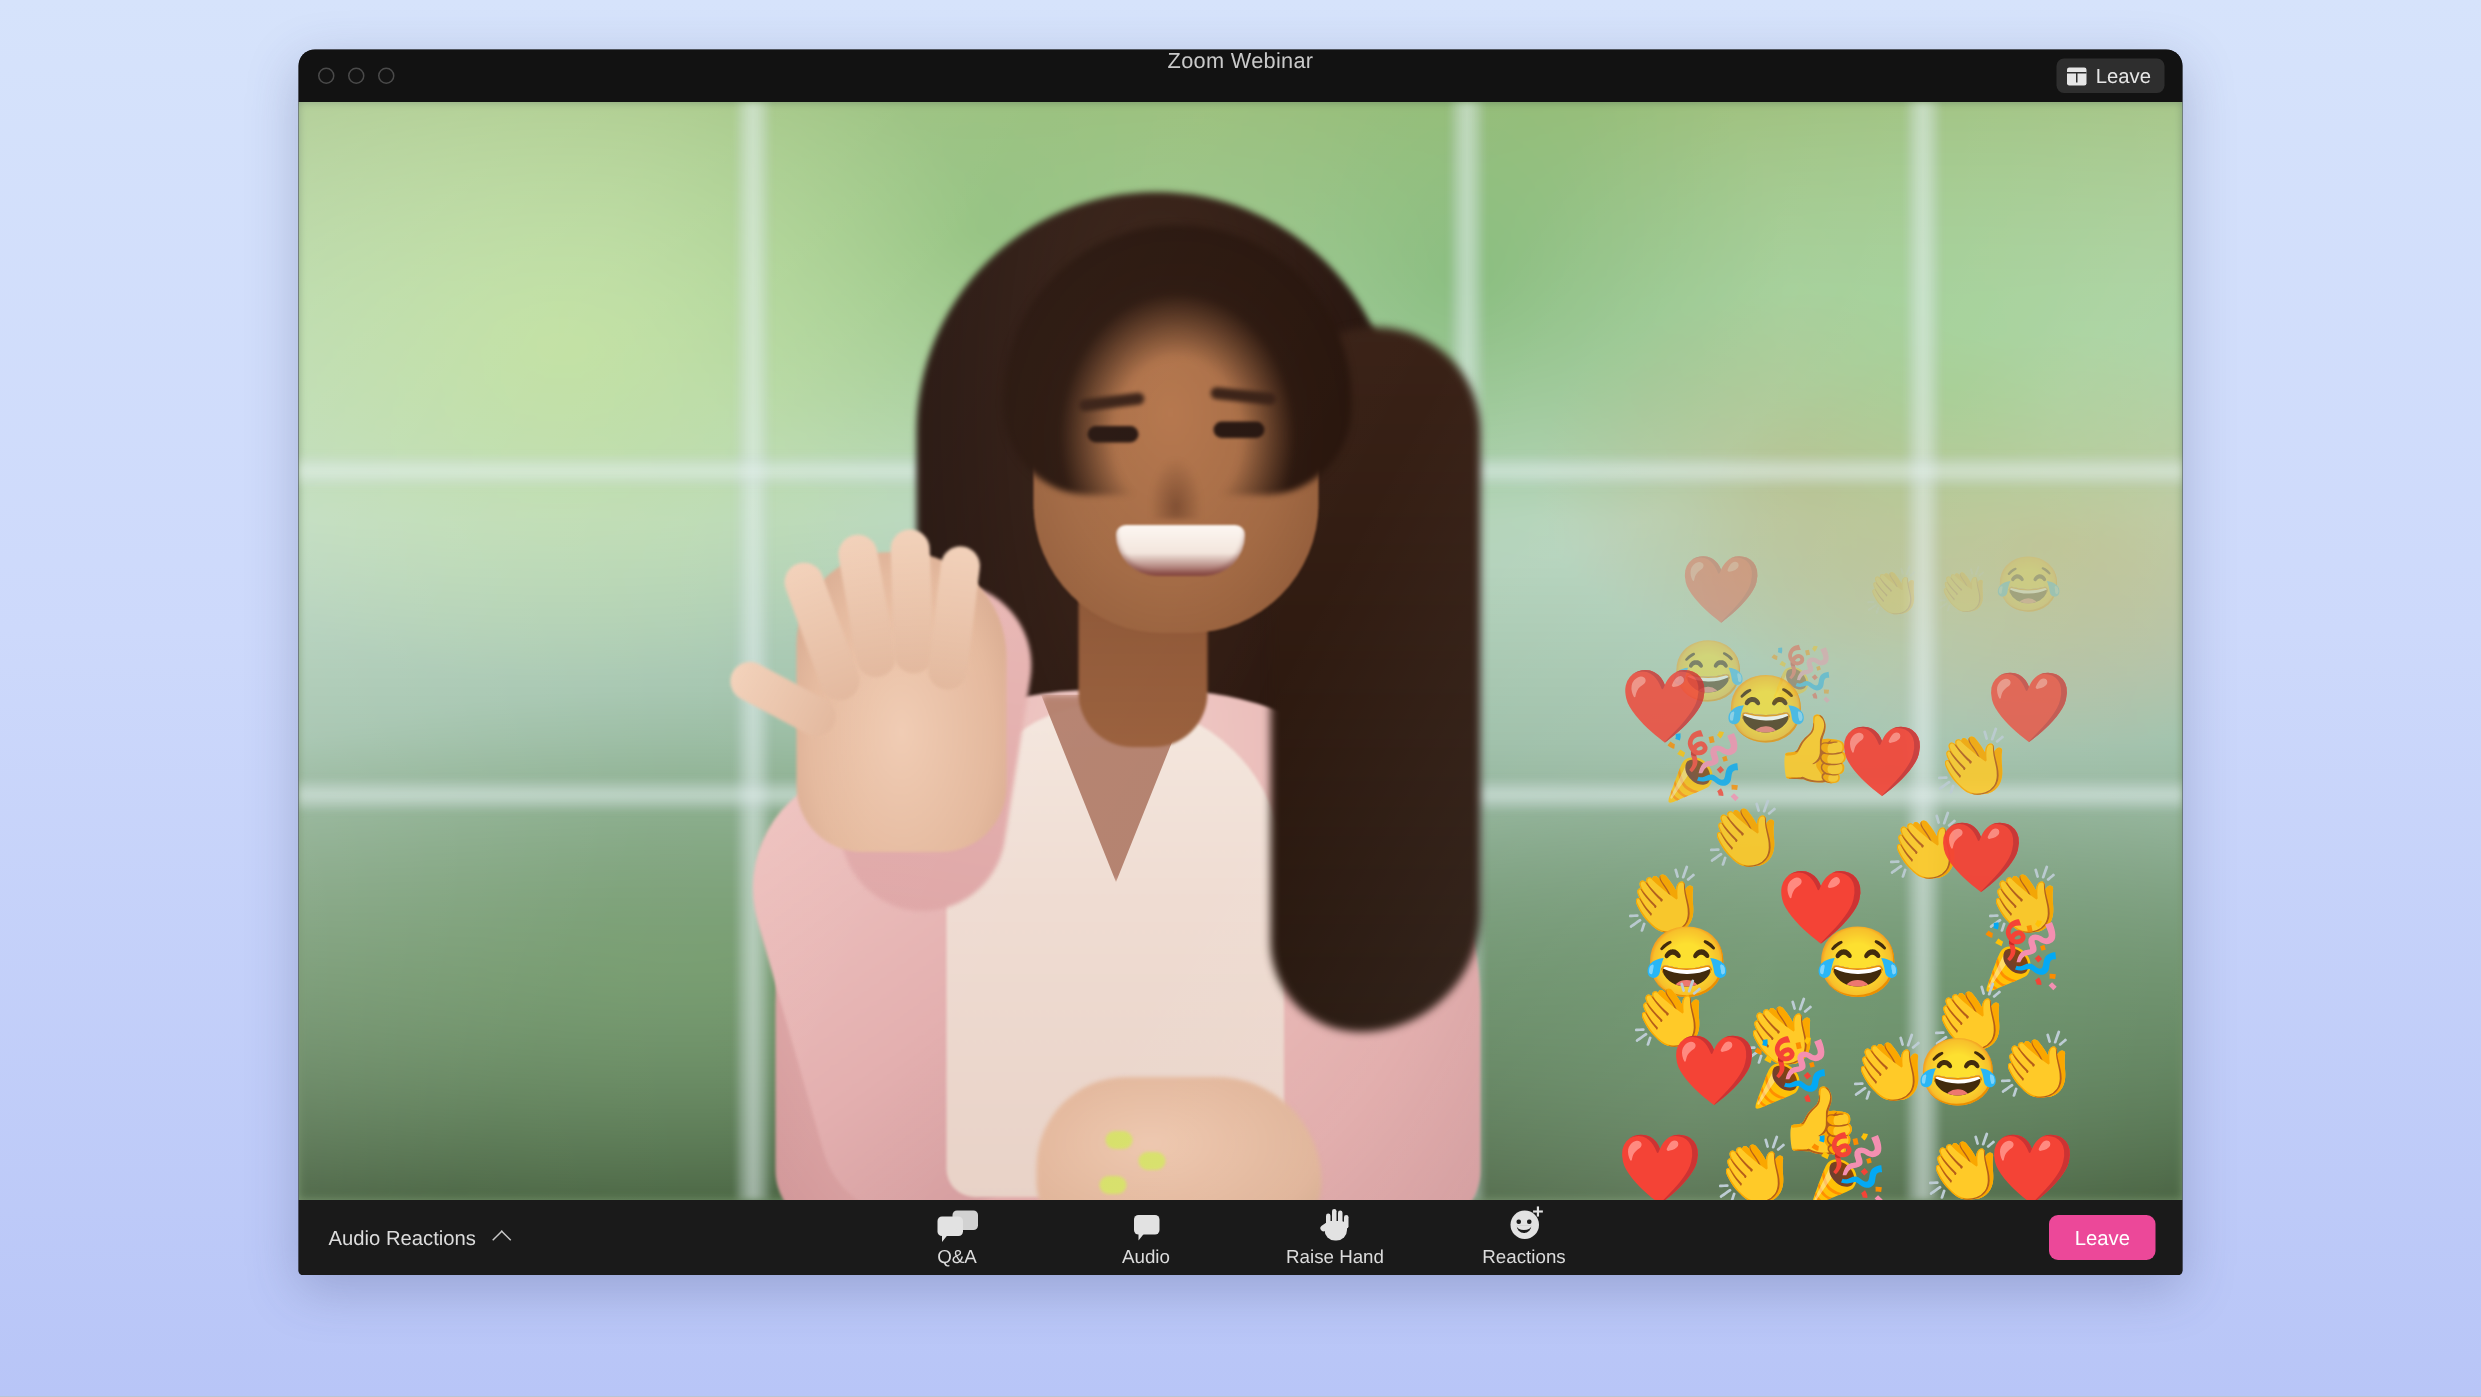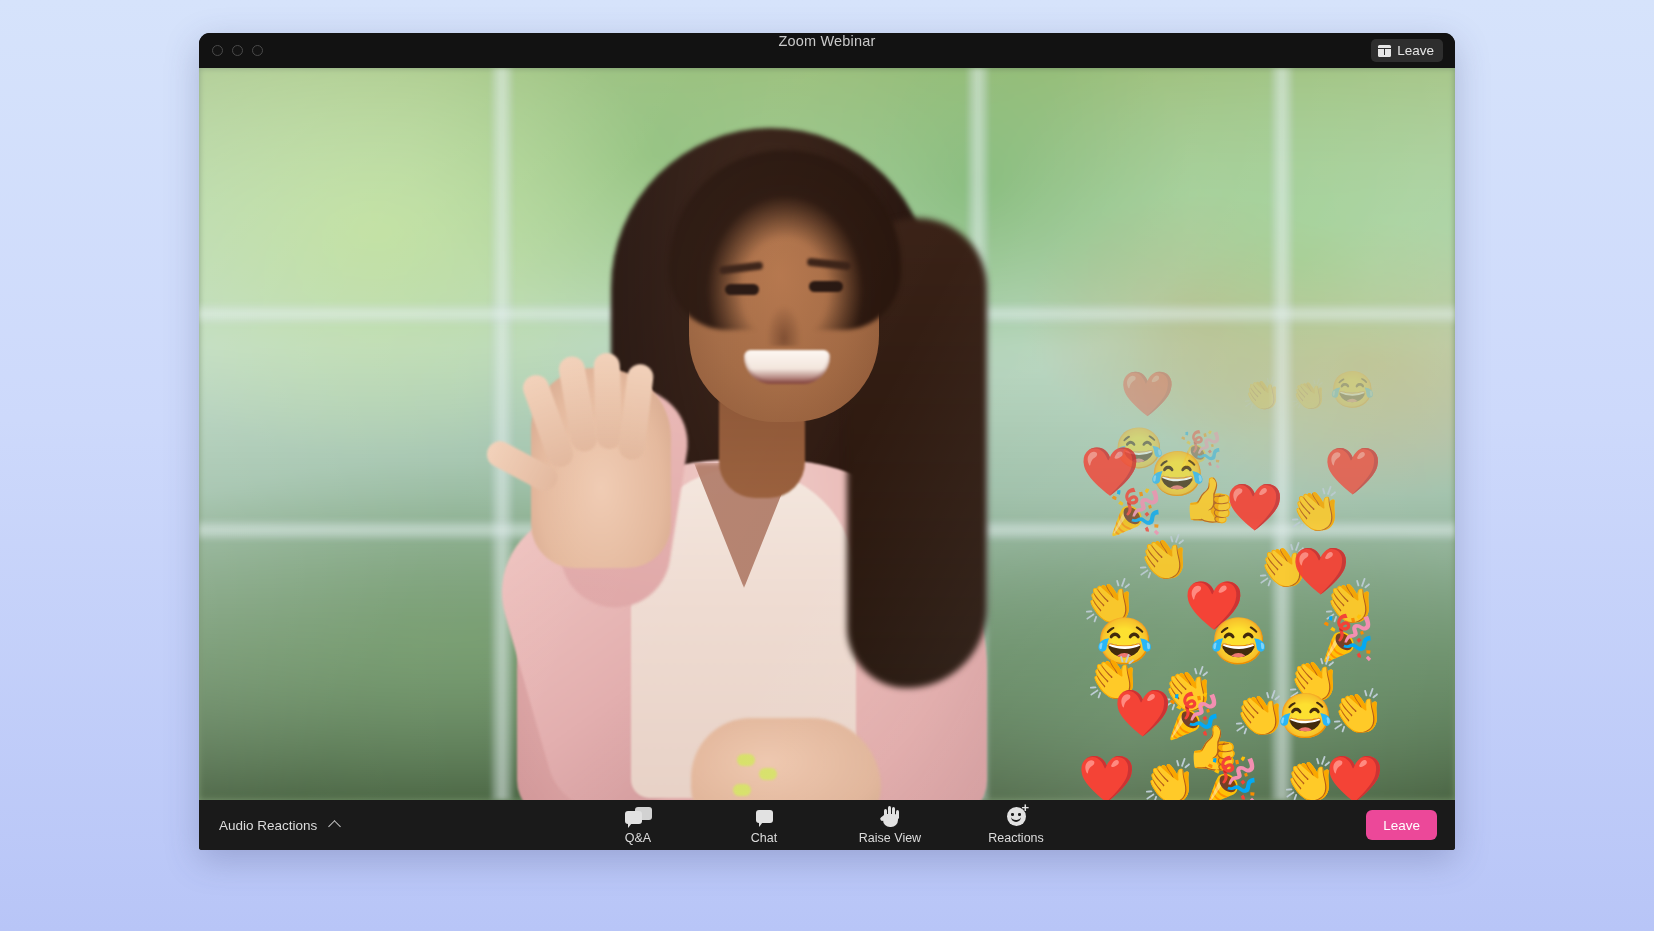--- a/index.html
+++ b/index.html
@@ -517,35 +517,35 @@
             <span class="bubble b2"></span>
           </span>
         </span>
         <span class="tlabel">Q&amp;A</span>
       </div>
 
       <div class="tb-item">
         <span class="tb-ico">
           <span class="bubble"></span>
         </span>
-        <span class="tlabel">Chat</span>
+        <span class="tlabel">Audio</span>
       </div>
 
       <div class="tb-item">
         <span class="tb-ico">
           <span class="hand-ico">
             <span class="palm"></span>
             <span class="fg g1"></span>
             <span class="fg g2"></span>
             <span class="fg g3"></span>
             <span class="fg g4"></span>
             <span class="thmb"></span>
           </span>
         </span>
-        <span class="tlabel">Raise View</span>
+        <span class="tlabel">Raise Hand</span>
       </div>
 
       <div class="tb-item">
         <span class="tb-ico">
           <span class="smiley">
             <span class="se l"></span>
             <span class="se r"></span>
             <span class="sm"></span>
             <span class="plus">+</span>
           </span>

